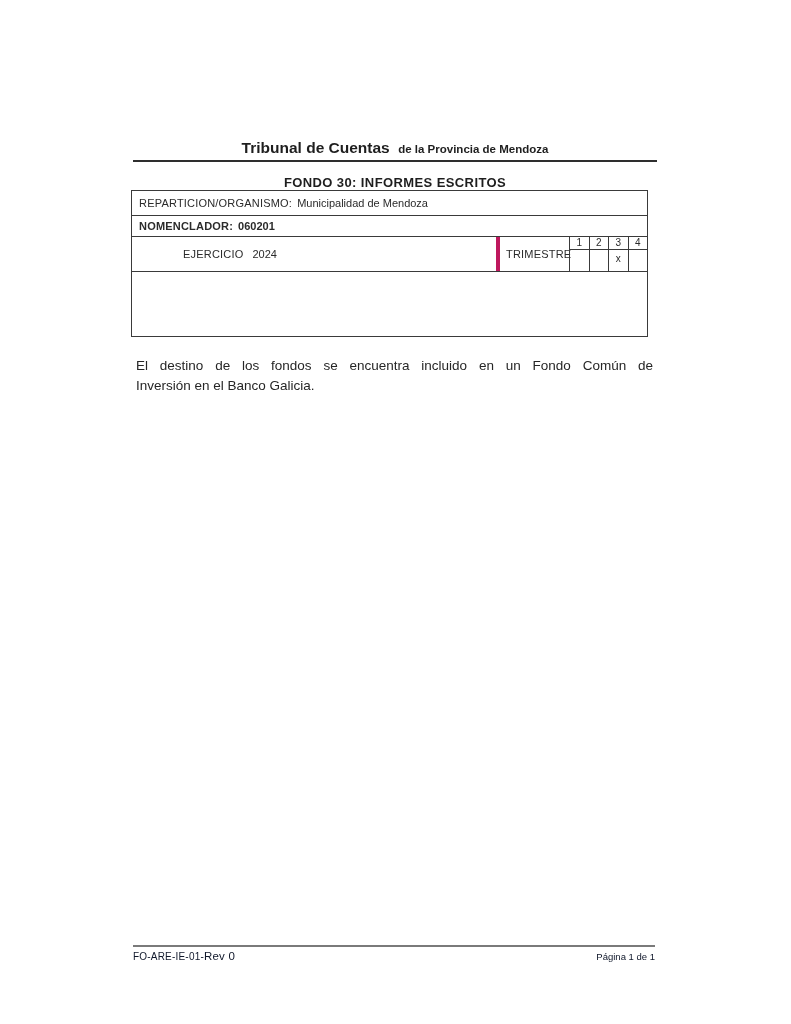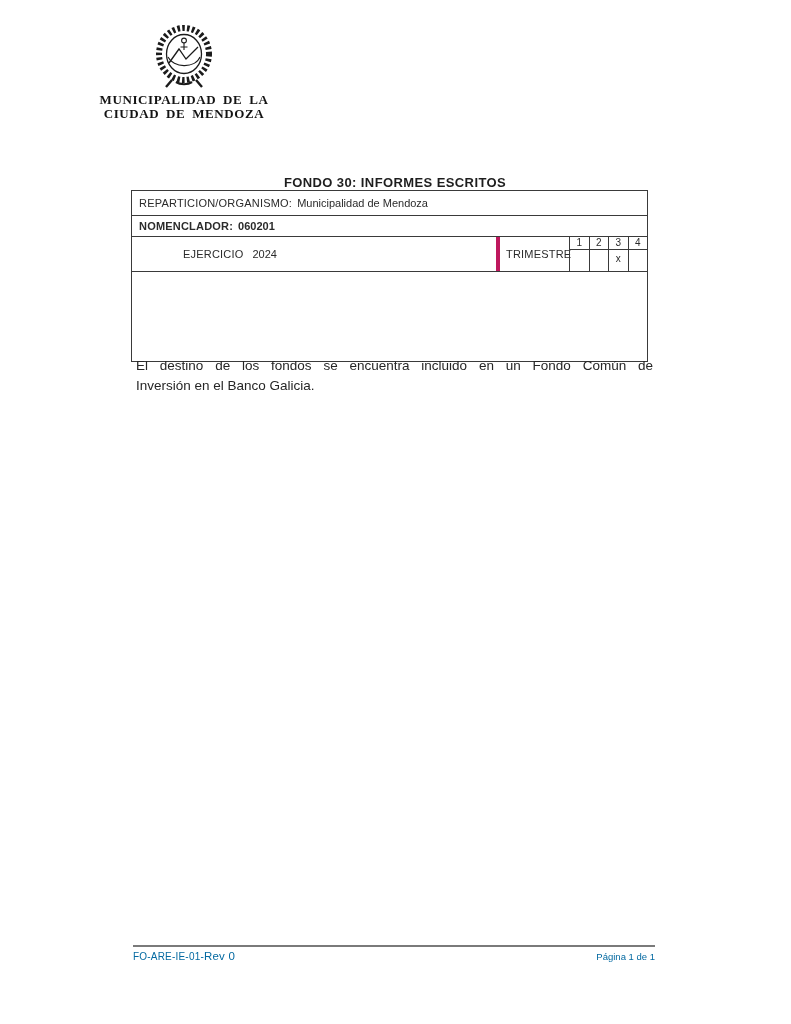--- a/index.html
+++ b/index.html
@@ -42,21 +42,21 @@
 
   .anexo-title {
     position:absolute; left:133px; top:175px; width:524px;
     text-align:center;
     font-size:13px; font-weight:bold; letter-spacing:0.4px;
     color:#1e1e1e;
   }
 
   
   .form-table {
-    position:absolute; left:131px; top:190px; width:517px; height:172px;
+    position:absolute; left:131px; top:190px; width:517px; height:147px;
     border:1.5px solid #3a3a3a;
     display:flex; flex-direction:column;
     font-size:11px;
     color:#2b2b2b;
   }
   .ft-row { border-bottom:1px solid #3a3a3a; }
   .ft-row1 { height:25px; display:flex; align-items:center; padding-left:7px; }
   .ft-row2 { height:21px; display:flex; align-items:center; padding-left:7px;font-weight:bold; }
   .ft-row3 { height:35px; display:flex; align-items:stretch; }
   .ft-row4 { flex:1; border-bottom:none; padding:11px 7px 0 7px; }
@@ -85,48 +85,36 @@
     font-size:13.5px; line-height:19.5px; color:#262626;
   }
   .body-par .just { text-align:justify; text-align-last:justify; }
 
   
   .page-footer {
     position:absolute; left:133px; top:945px; width:522px;
     border-top:2px solid #7a7a7a;
     padding-top:3px;
     display:flex; justify-content:space-between; align-items:baseline;
-    color:#0369a1;
+    color:#0f172a;
   }
   .footer-code { font-size:10px; letter-spacing:0.2px; }
   .footer-code .rev { font-size:11.5px; }
   .footer-page { font-size:9.5px; }
 </style>
 </head>
 <body>
 
 <div class="page">
 
-  <div class="logo-block">
-    <svg class="emblem" width="62" height="66" viewBox="0 0 62 66">
-      <g stroke="#1b1b1b" fill="none">
-        <ellipse cx="31" cy="30" rx="25" ry="26" stroke-width="6" stroke-dasharray="2.6 2.3"></ellipse>
-        <ellipse cx="31" cy="30" rx="17.5" ry="19.5" stroke-width="1.3"></ellipse>
-        <path d="M16 39 L26 25 L33 35 L45 23" stroke-width="1.3"></path>
-        <path d="M15 33 C20 44, 42 45, 47 33" stroke-width="1.1"></path>
-        <circle cx="31" cy="16.5" r="2.4" stroke-width="1.1"></circle>
-        <path d="M31 19 L31 26 M27.5 23 L34.5 23" stroke-width="1.1"></path>
-        <path d="M19 56 L13 63 M43 56 L49 63" stroke-width="2.4"></path>
-        <path d="M23 58 C27 61, 35 61, 39 58" stroke-width="2.2"></path>
-      </g>
-    </svg>
-    <div class="org-name">MUNICIPALIDAD DE LA</div>
-    <div class="org-name">CIUDAD DE MENDOZA</div>
+
+  <div class="header-title">
+    <span class="main">Tribunal de Cuentas</span>
+    <span class="sub">de la Provincia de Mendoza</span>
   </div>
-
 
   <div class="anexo-title">FONDO 30: INFORMES ESCRITOS</div>
 
   <div class="form-table">
 
     <div class="ft-row ft-row1">
       <span class="ft-label">REPARTICION/ORGANISMO:</span>
       <span class="ft-value">Municipalidad de Mendoza</span>
     </div>
 

